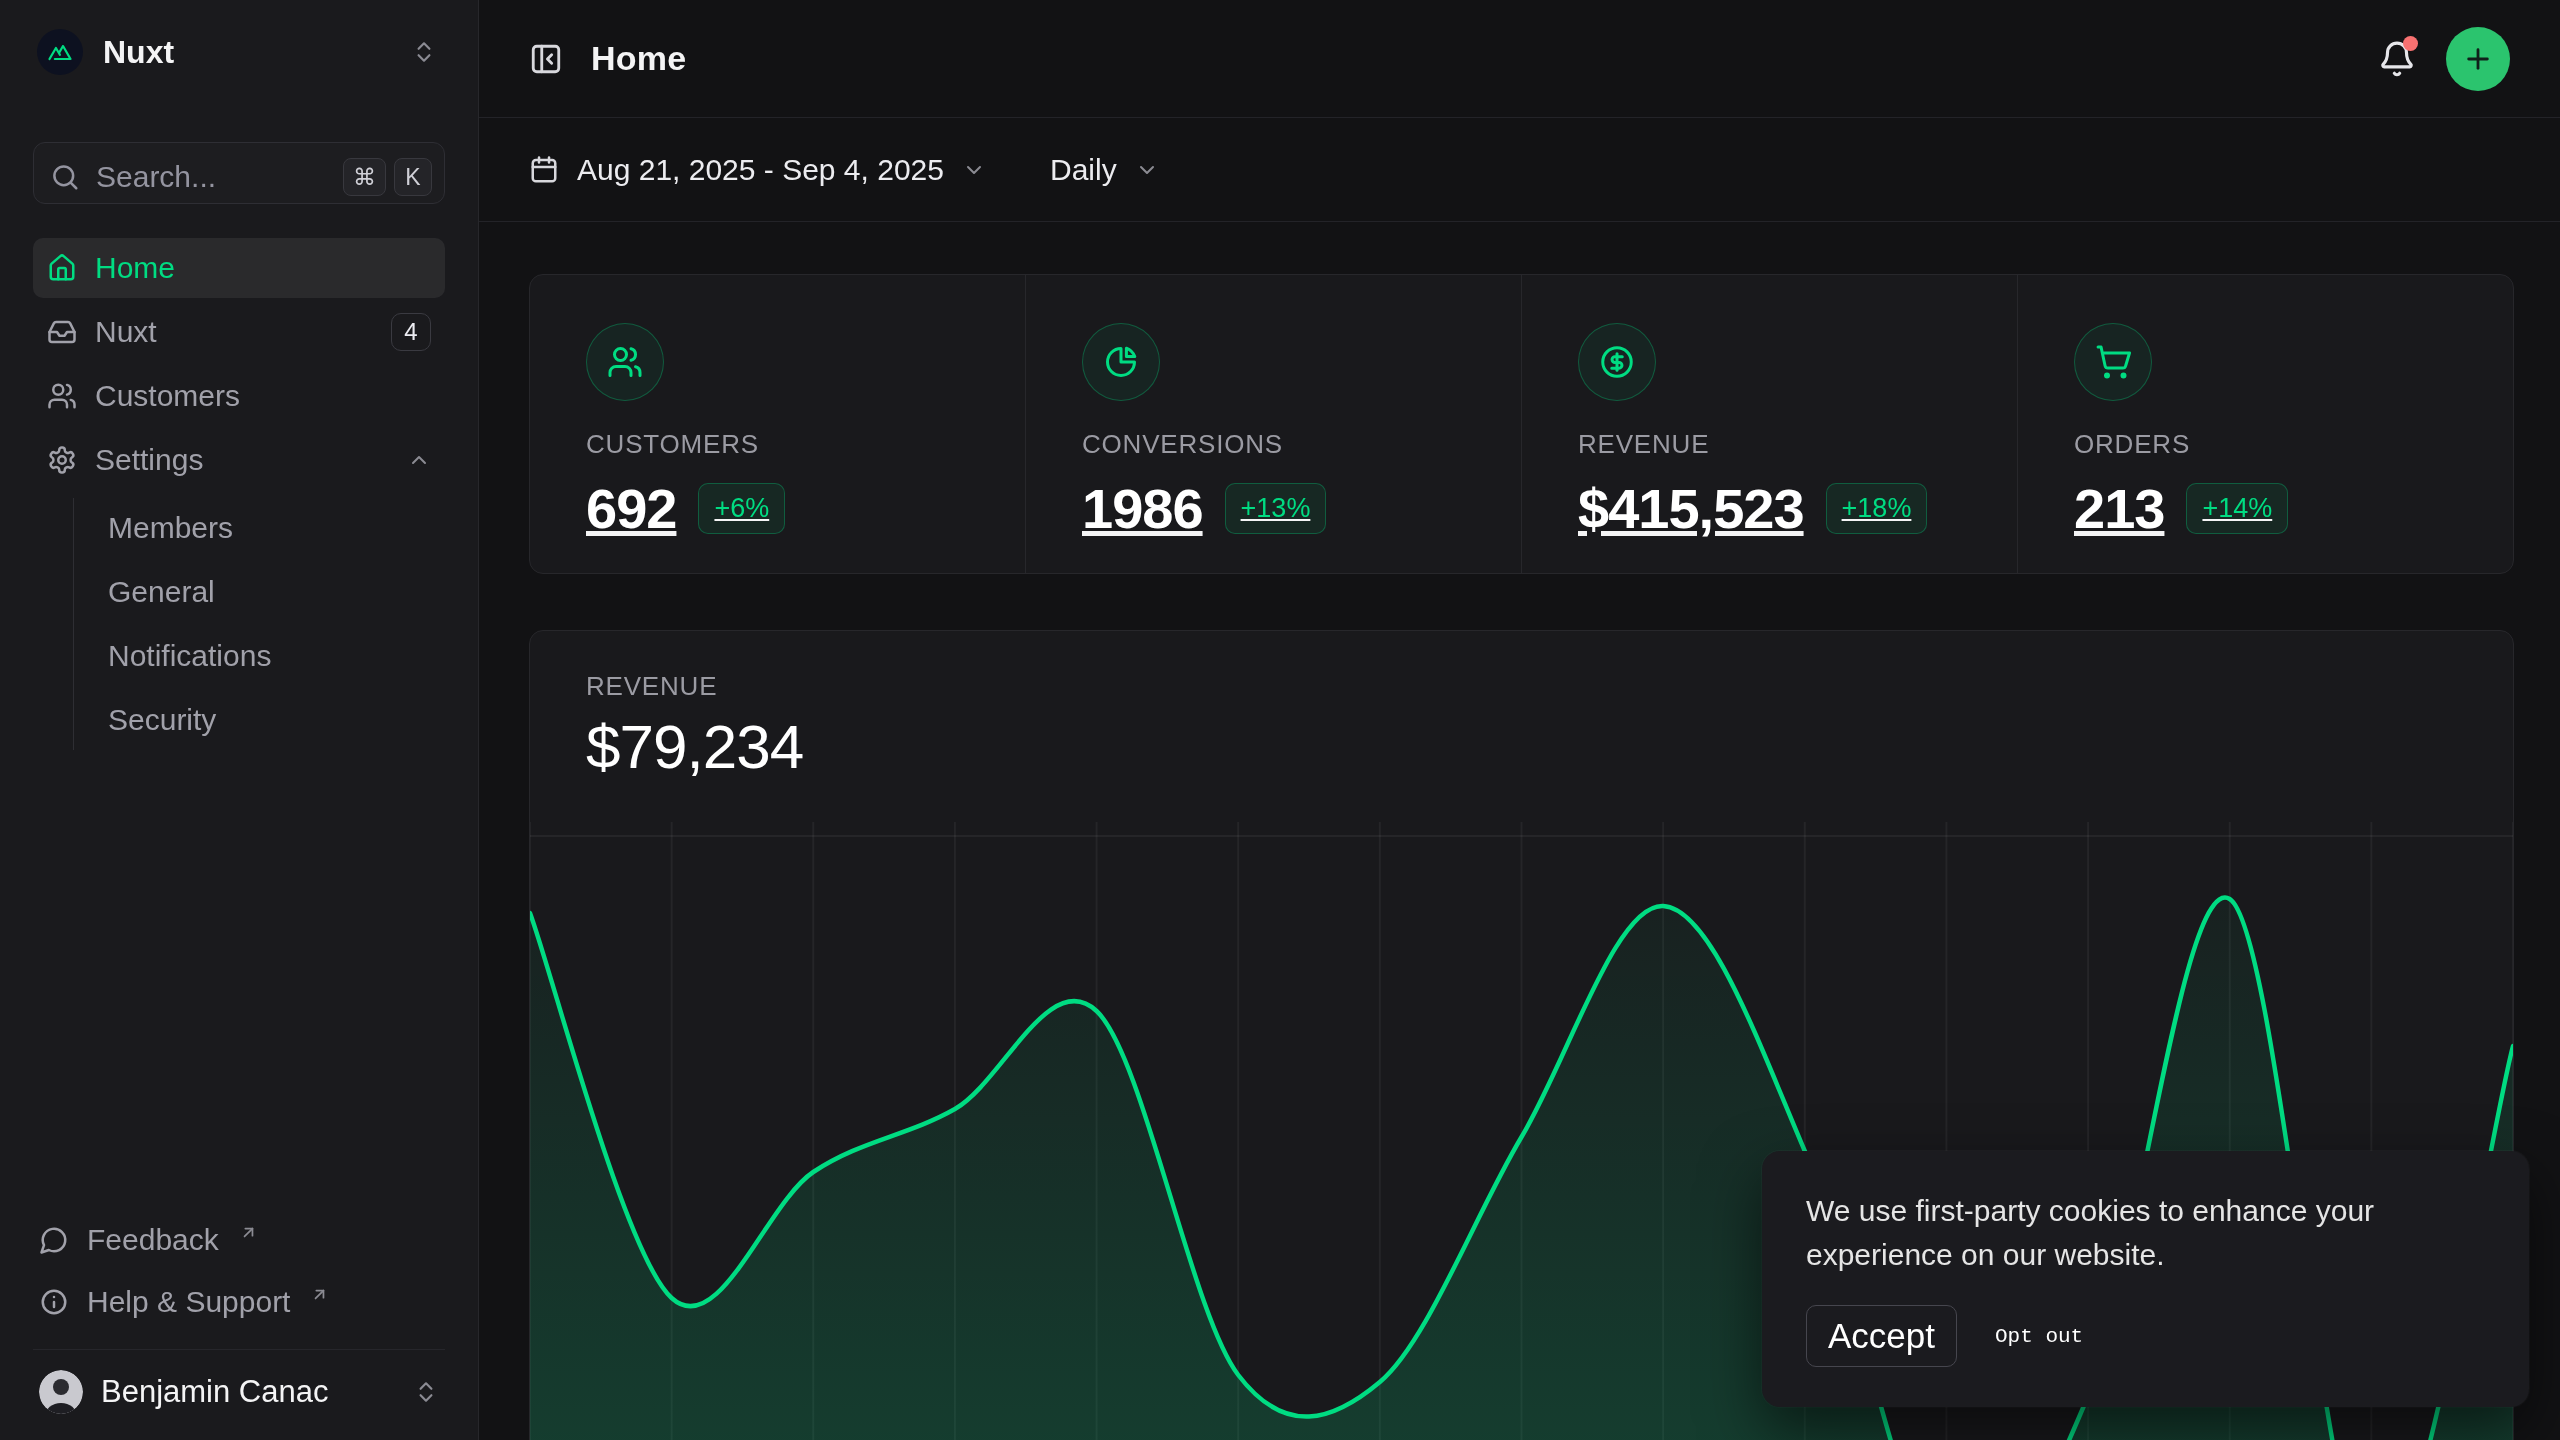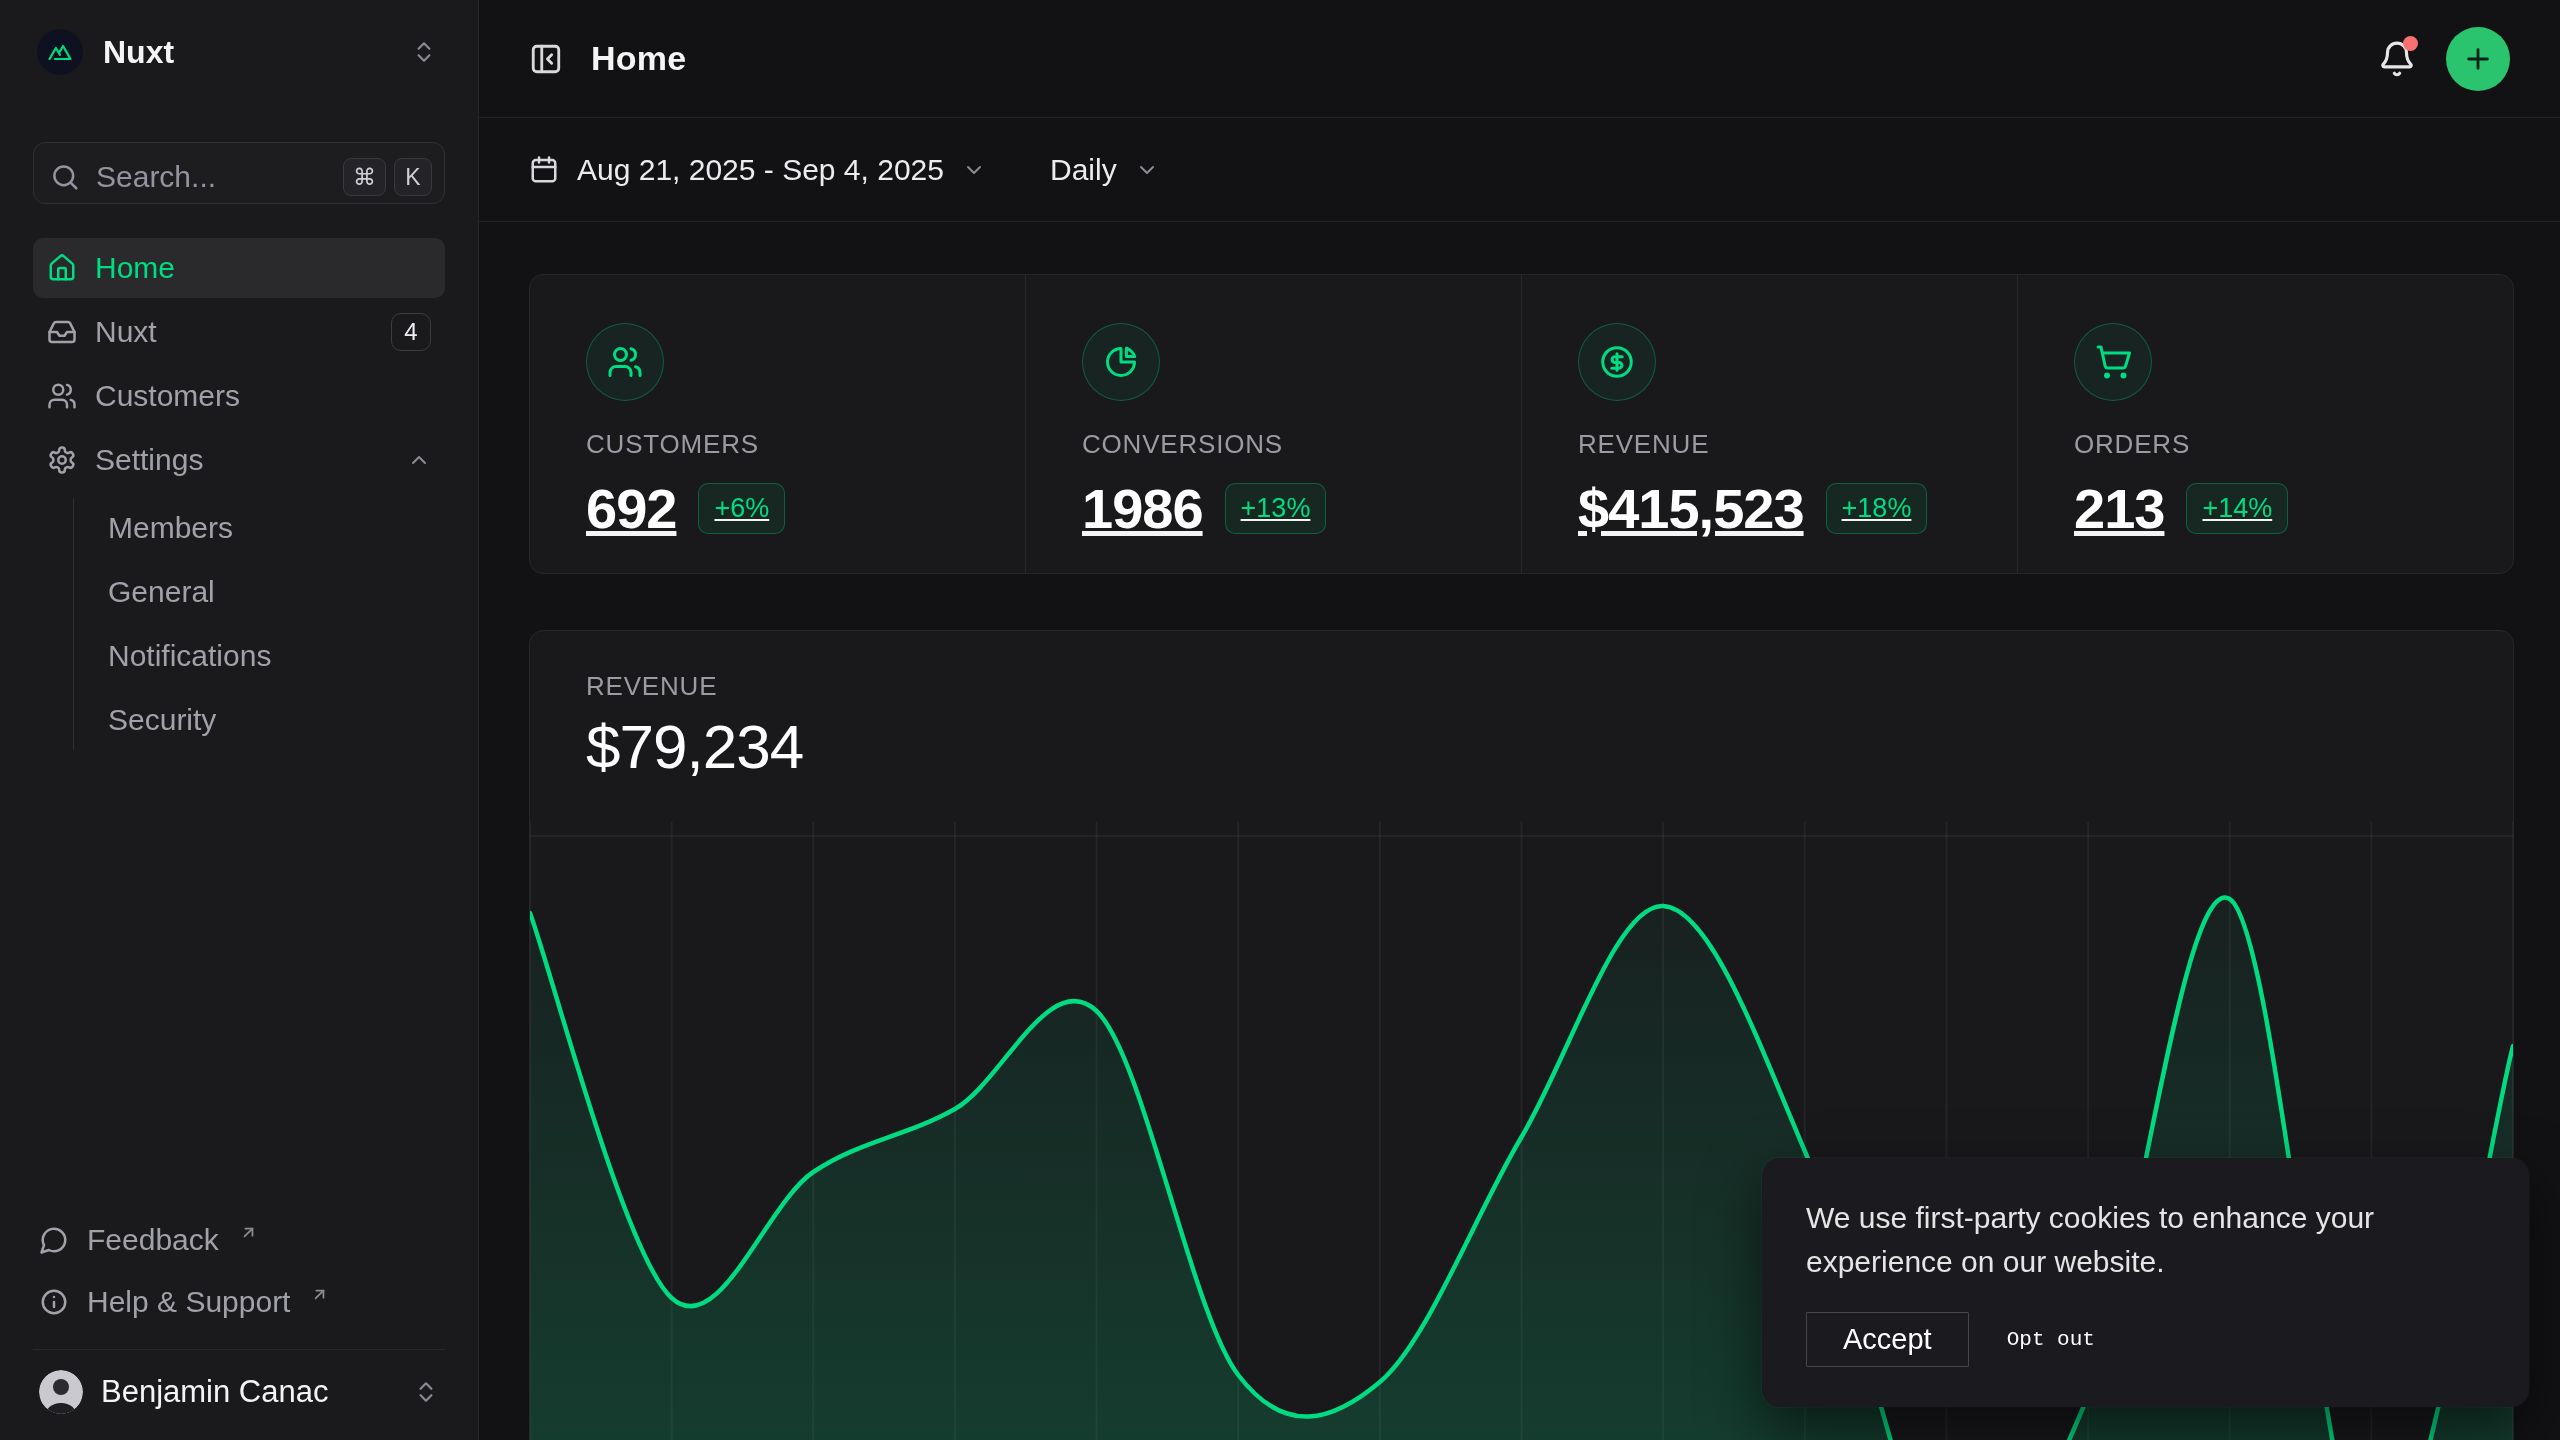--- a/index.html
+++ b/index.html
@@ -137,22 +137,22 @@
 
   
   .cookie{
     position:fixed;right:31px;bottom:33px;width:767px;z-index:20;
     background:#1b1b1f;border-radius:18px;padding:38px 44px 40px;
     box-shadow:0 24px 60px rgba(0,0,0,.55), 0 0 0 1px rgba(255,255,255,.03);
   }
   .cookie-message{font-size:30px;line-height:44px;color:#e5e5e5;font-weight:400;}
   .cookie-actions{margin-top:28px;display:flex;align-items:center;gap:38px;}
   .accept-btn{
-    background:transparent;border:1px solid #46464e;border-radius:1px;
-    padding:10px 36px;font-size:29px;color:#fff;font-family:inherit;font-weight:500;cursor:pointer;
+    background:transparent;border:1px solid #46464e;border-radius:10px;
+    padding:10px 21px;font-size:35px;color:#fff;font-family:inherit;font-weight:500;cursor:pointer;
   }
   .optout-btn{background:none;border:none;font-size:21px;color:#fff;font-family:Liberation Mono, monospace;font-weight:500;cursor:pointer;}
 
   svg{display:block;}
 </style>
 </head>
 <body>
 
 <div class="app">
 

